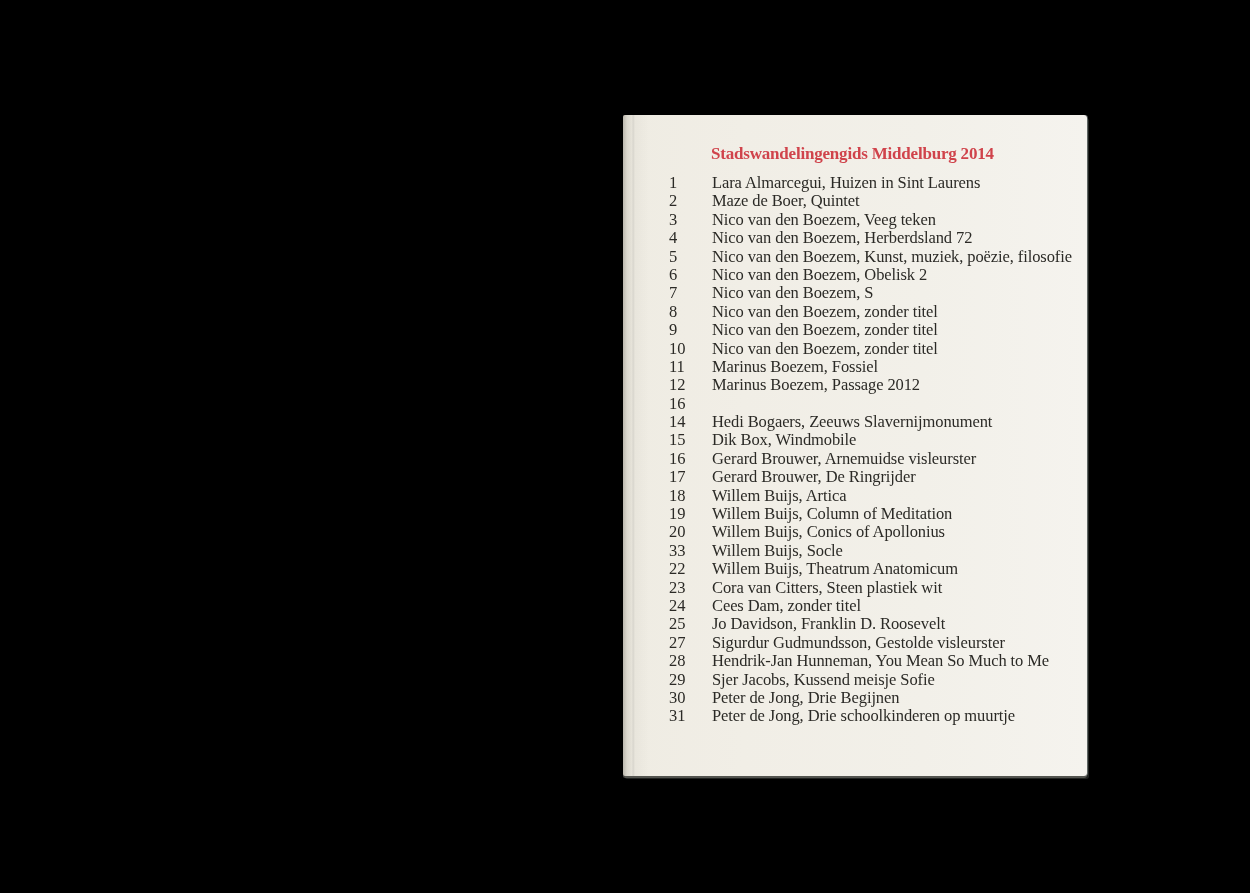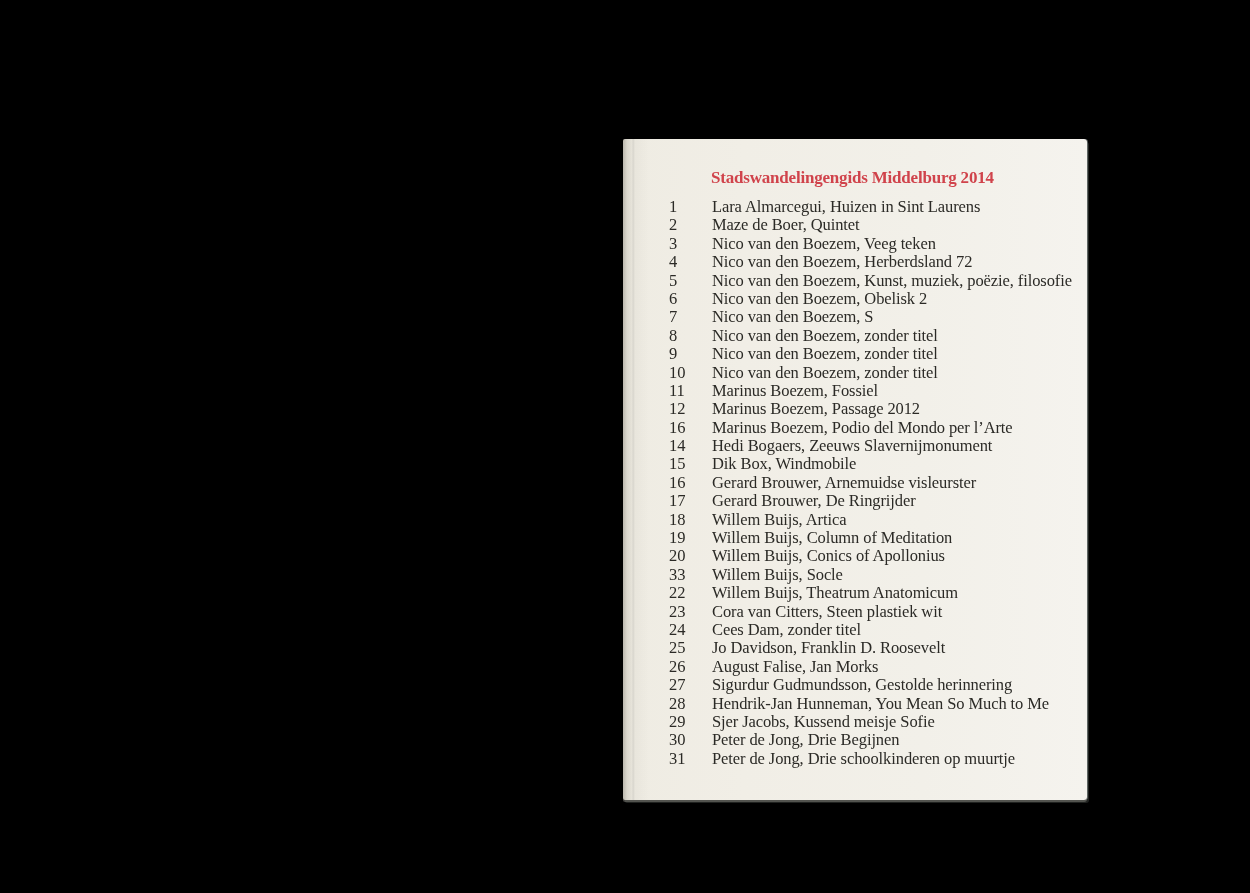--- a/index.html
+++ b/index.html
@@ -26,21 +26,20 @@
       #efece3 10px,
       #f1eee6 120px,
       #f2f0e9 300px,
       #f5f3ee 100%);
     border-radius: 2px 3px 3px 2px;
     box-shadow:
       1px 0 0 rgba(150,160,158,0.55),
       0 2px 0 rgba(125,125,118,0.55),
       2px 3px 0 rgba(35,38,36,0.9);
     color: var(--ink, #2b2a26);
-    margin-top: 24px;
   }
   
   .page::before {
     content: "";
     position: absolute;
     left: 0; top: 0; bottom: 0;
     width: 26px;
     pointer-events: none;
     background: linear-gradient(90deg,
       rgba(80,76,64,0.30) 0px,
@@ -147,21 +146,20 @@
           <span class="text"><span class="artist">Marinus Boezem</span><span class="sep">, </span><span class="work italic">Fossiel</span></span>
         </div>
 
   <div class="entry">
           <span class="num">12</span>
           <span class="text"><span class="artist">Marinus Boezem</span><span class="sep">, </span><span class="work italic">Passage 2012</span></span>
         </div>
 
   <div class="entry">
           <span class="num">16</span>
-          <span class="text"><span class="artist">Marinus Boezem</span><span class="sep">, </span><span class="work italic">Podio del Mondo per l’Arte</span></span>
         </div>
 
   <div class="entry">
           <span class="num">14</span>
           <span class="text"><span class="artist">Hedi Bogaers</span><span class="sep">, </span><span class="work italic">Zeeuws Slavernijmonument</span></span>
         </div>
 
   <div class="entry">
           <span class="num">15</span>
           <span class="text"><span class="artist">Dik Box</span><span class="sep">, </span><span class="work italic">Windmobile</span></span>
@@ -210,28 +208,24 @@
   <div class="entry">
           <span class="num">24</span>
           <span class="text"><span class="artist">Cees Dam</span><span class="sep">, </span><span class="work">zonder titel</span></span>
         </div>
 
   <div class="entry">
           <span class="num">25</span>
           <span class="text"><span class="artist">Jo Davidson</span><span class="sep">, </span><span class="work italic">Franklin D. Roosevelt</span></span>
         </div>
 
-  <div class="entry">
-          <span class="num">26</span>
-          <span class="text"><span class="artist">August Falise</span><span class="sep">, </span><span class="work italic">Jan Morks</span></span>
-        </div>
 
   <div class="entry">
           <span class="num">27</span>
-          <span class="text"><span class="artist">Sigurdur Gudmundsson</span><span class="sep">, </span><span class="work italic">Gestolde herinnering</span></span>
+          <span class="text"><span class="artist">Sigurdur Gudmundsson</span><span class="sep">, </span><span class="work italic">Gestolde visleurster</span></span>
         </div>
 
   <div class="entry">
           <span class="num">28</span>
           <span class="text"><span class="artist">Hendrik-Jan Hunneman</span><span class="sep">, </span><span class="work italic">You Mean So Much to Me</span></span>
         </div>
 
   <div class="entry">
           <span class="num">29</span>
           <span class="text"><span class="artist">Sjer Jacobs</span><span class="sep">, </span><span class="work italic">Kussend meisje Sofie</span></span>

